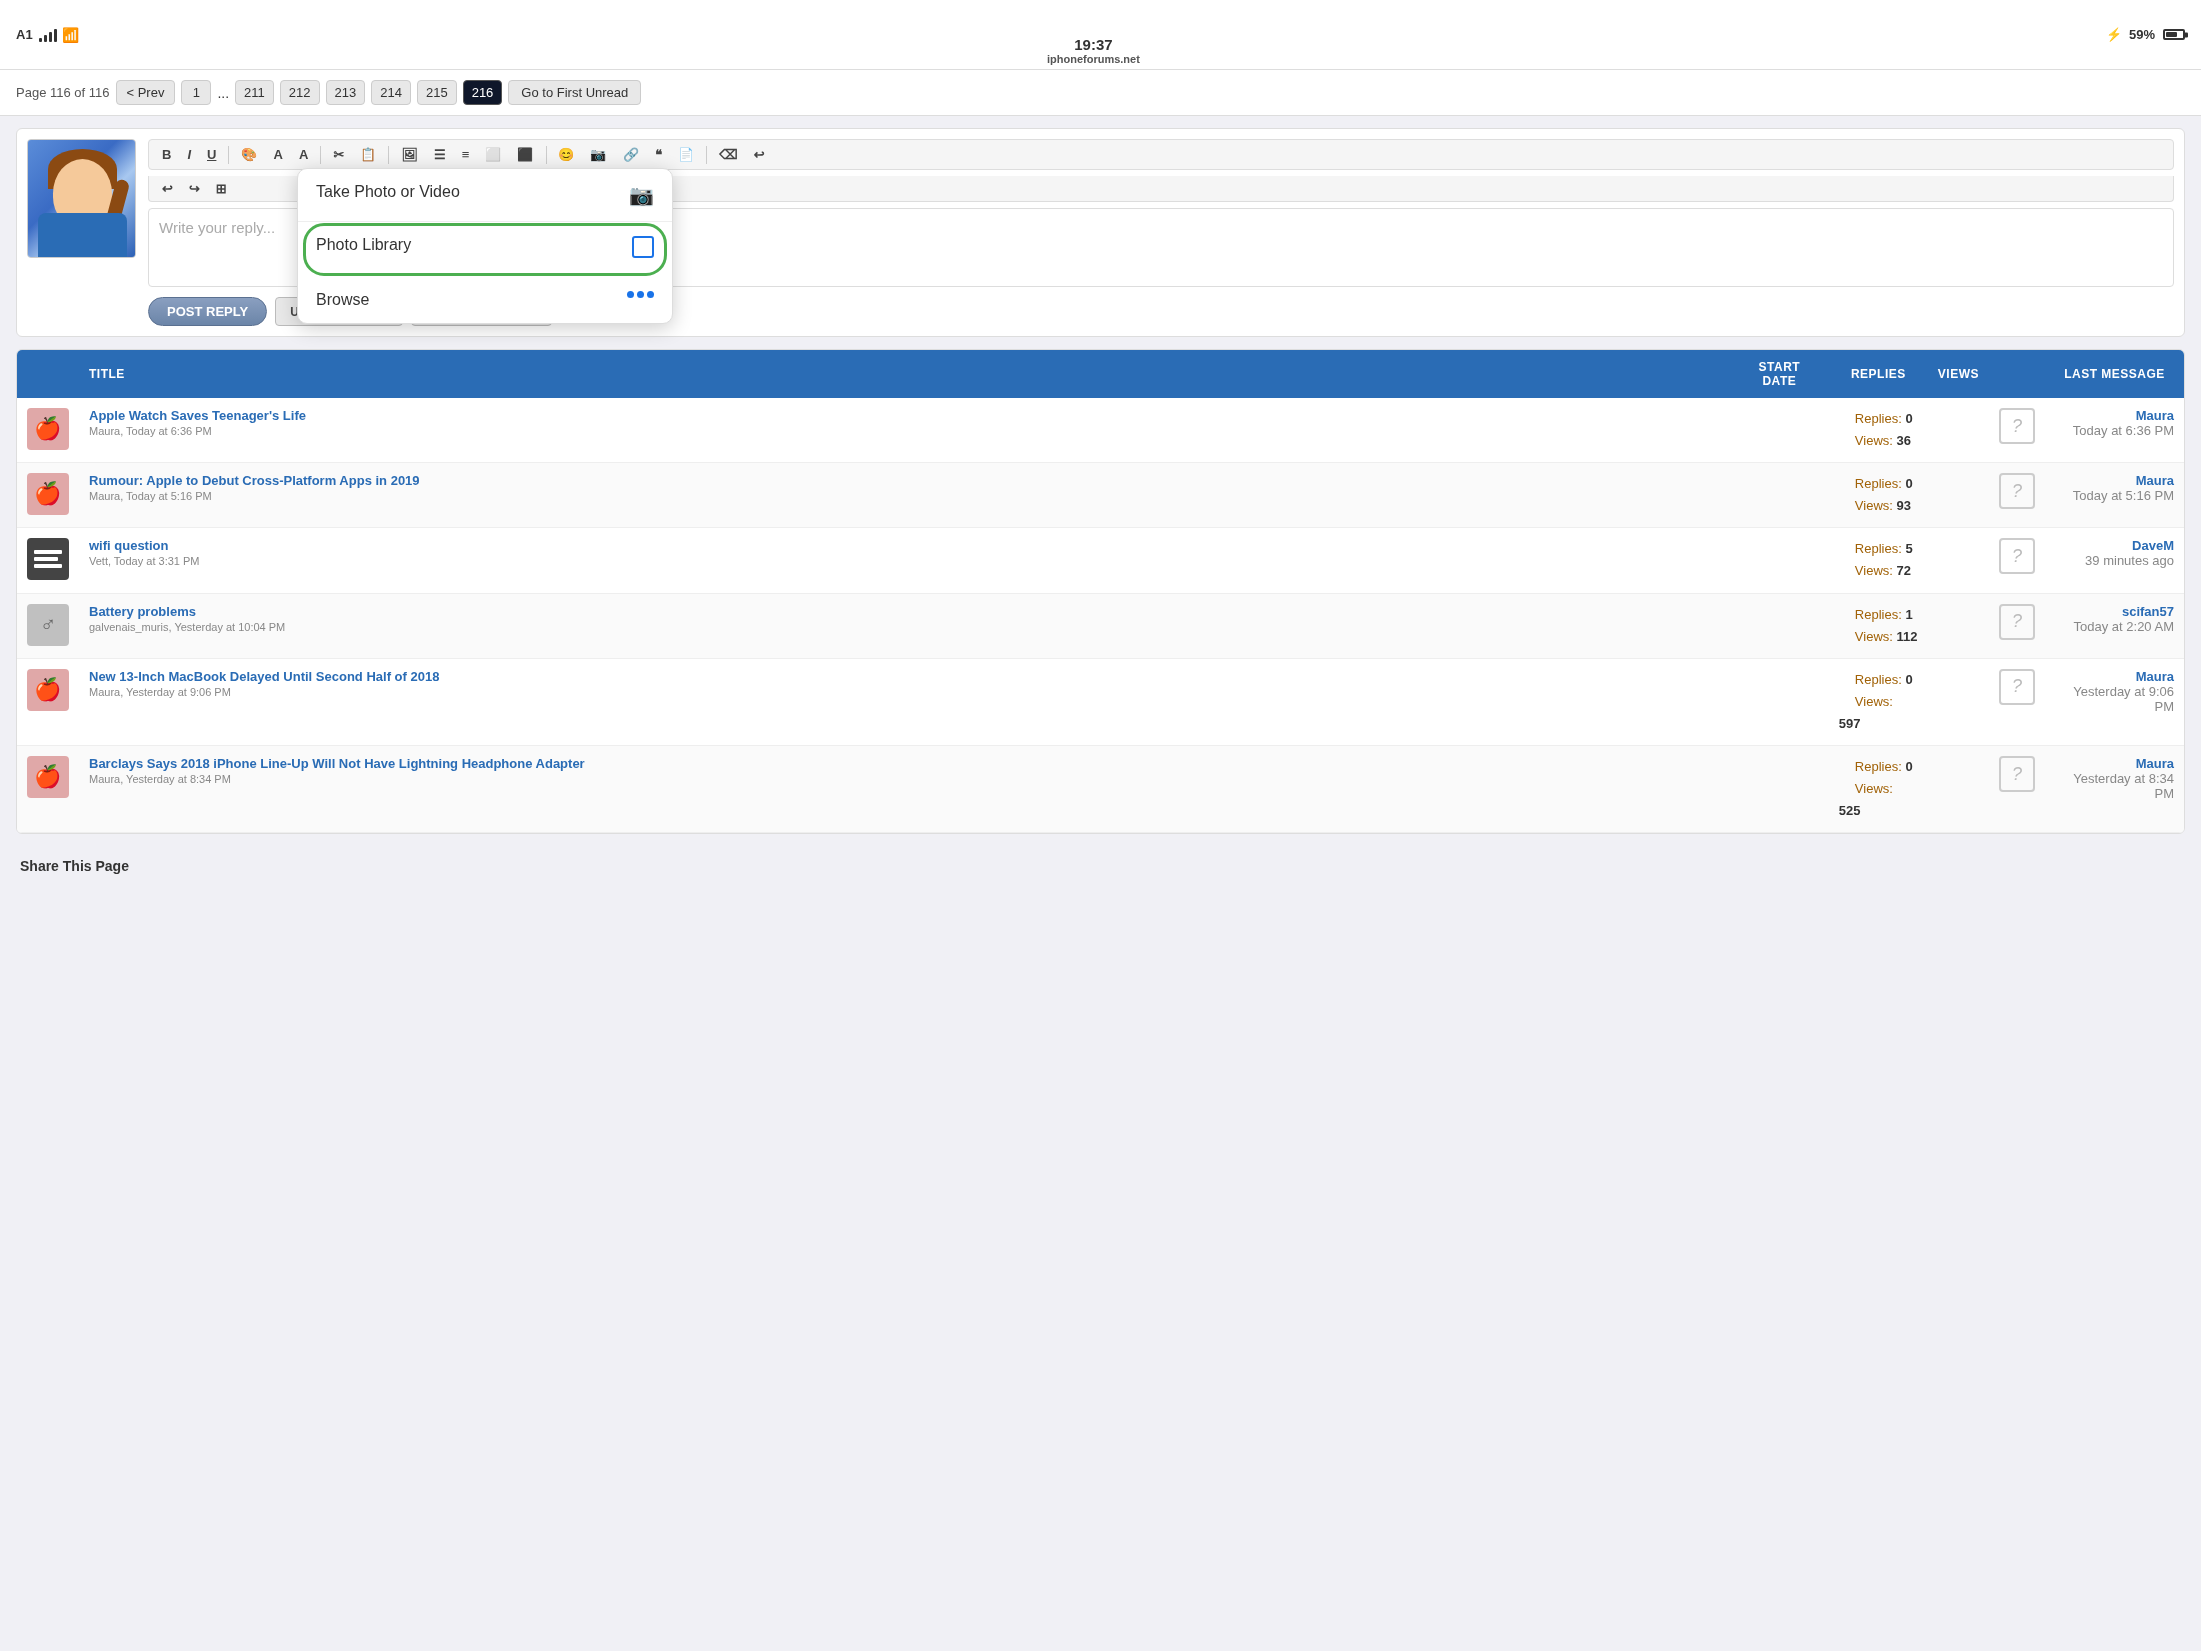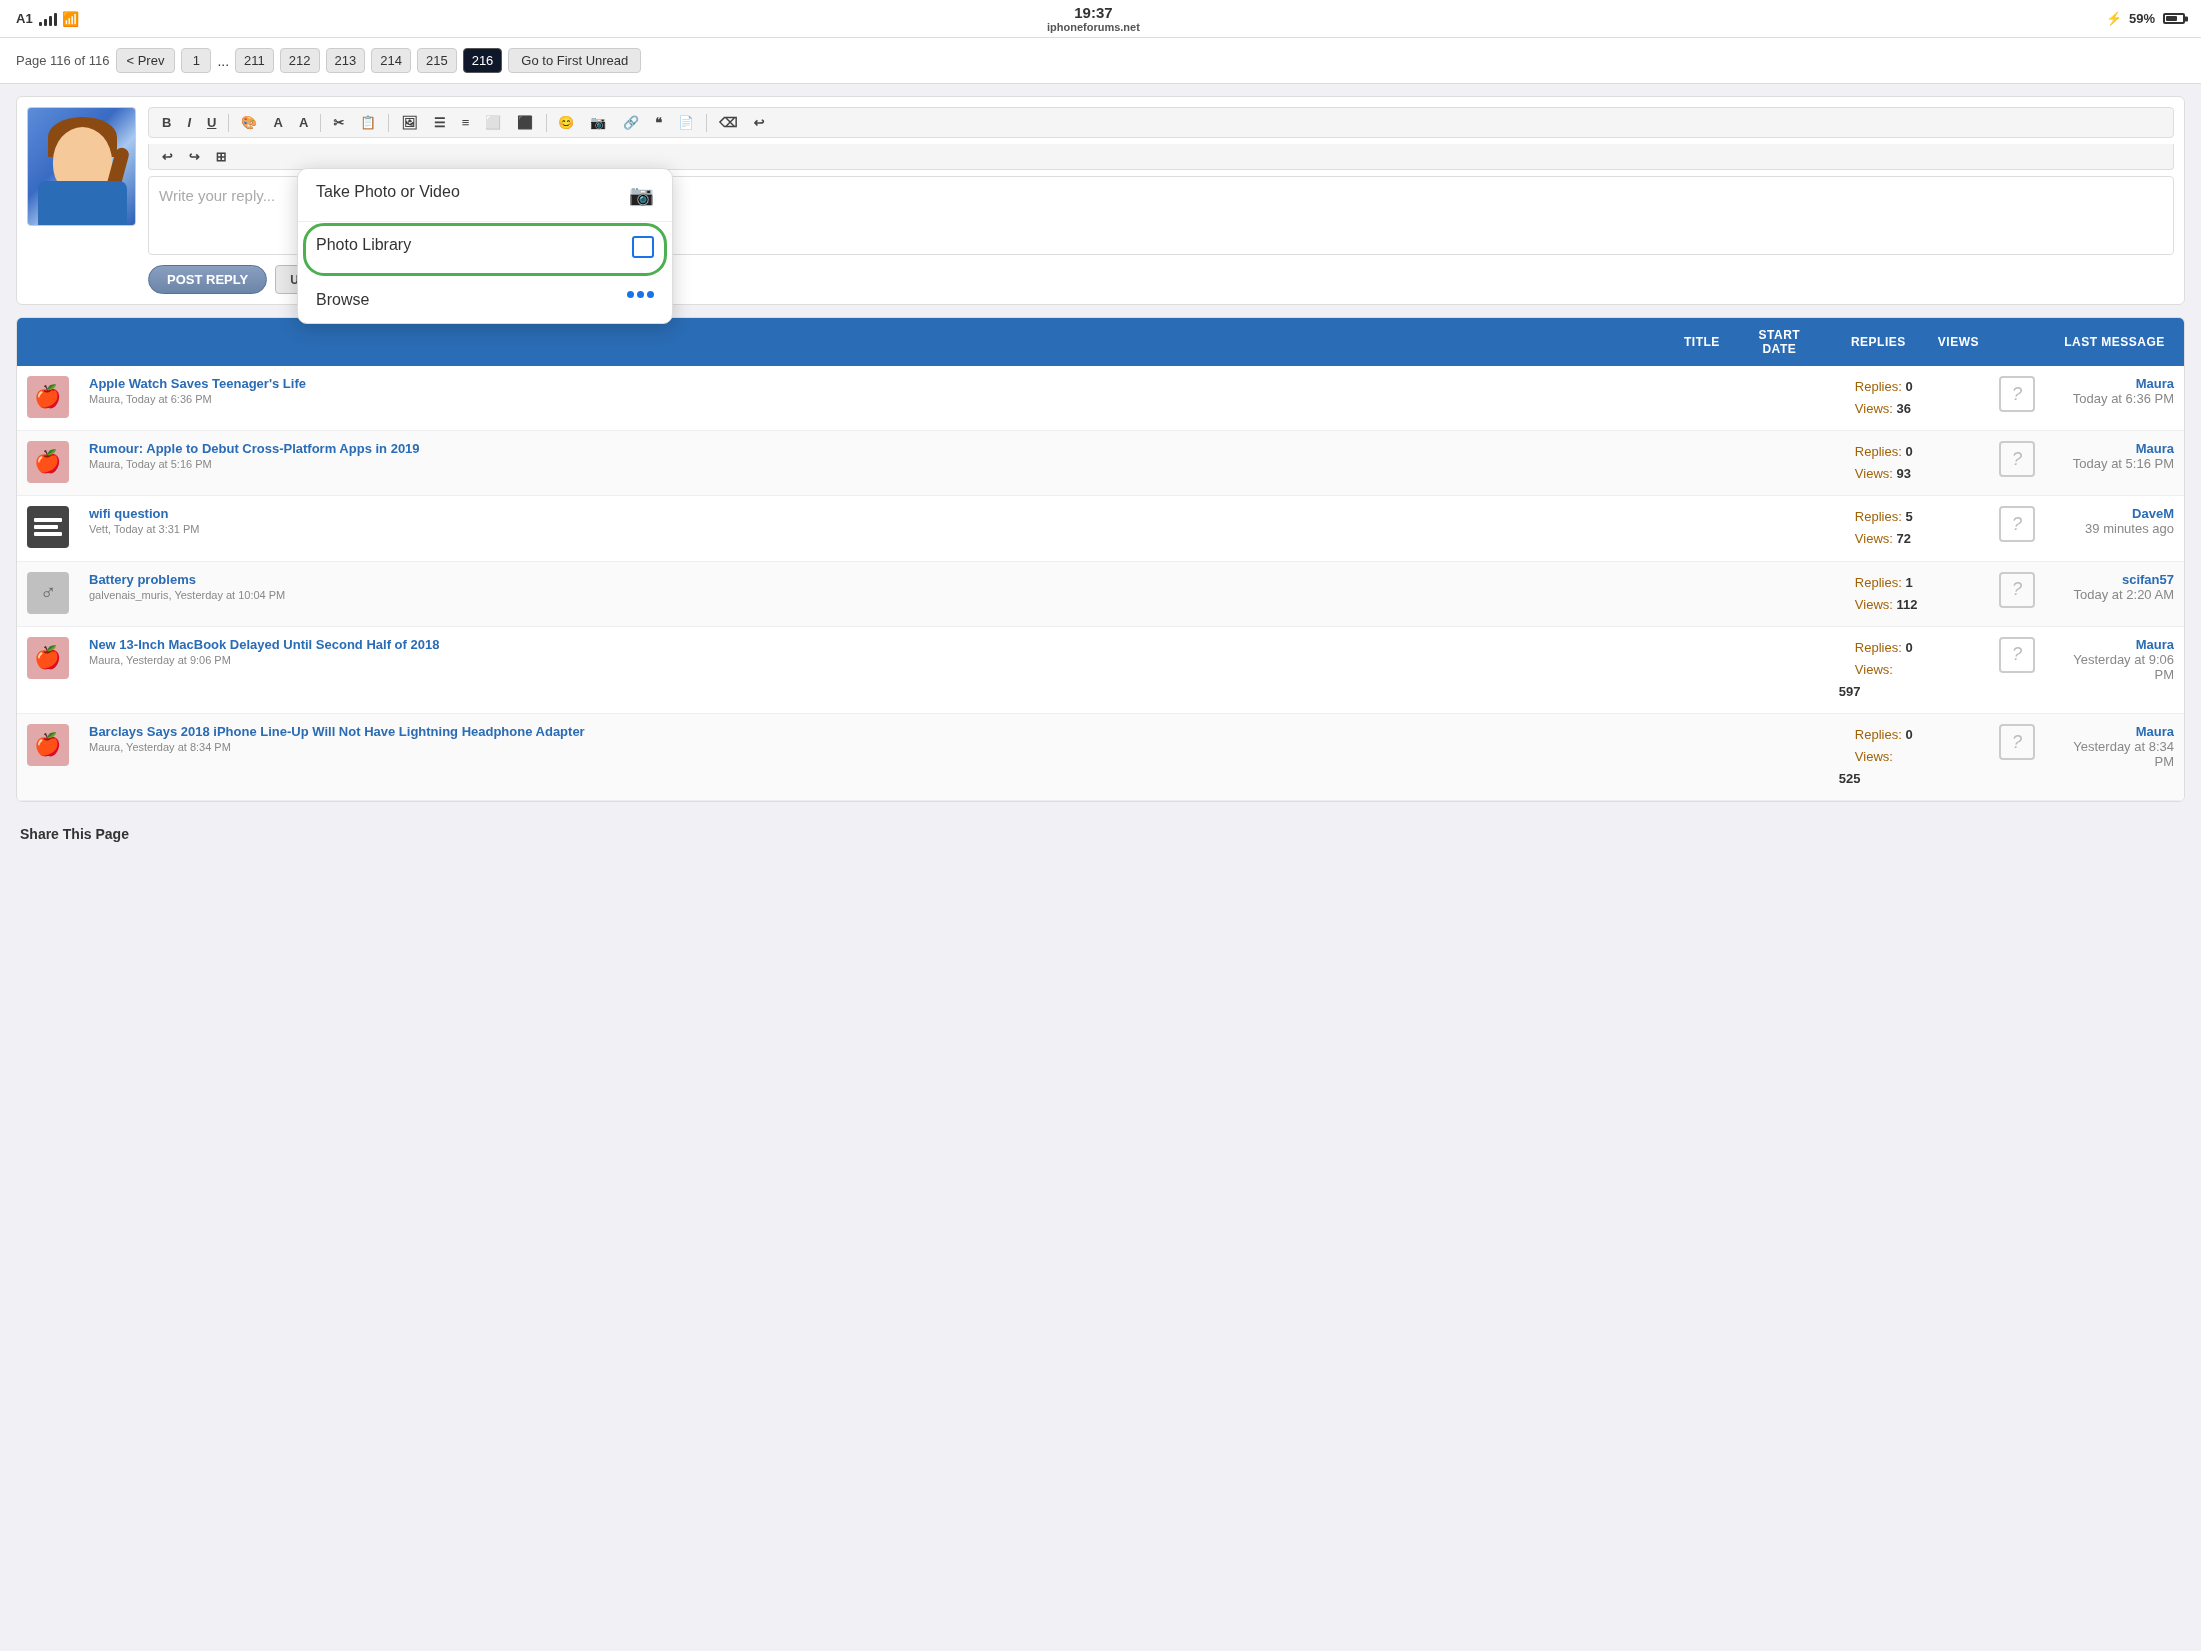--- a/index.html
+++ b/index.html
@@ -15,21 +15,21 @@
       background: white;
       display: flex;
       justify-content: space-between;
       align-items: center;
       padding: 4px 16px;
       font-size: 13px;
       font-weight: 600;
       border-bottom: 1px solid #ddd;
     }
     .status-left { display: flex; align-items: center; gap: 6px; }
-    .status-center { text-align: center; }
+    .status-center { text-align: center; margin-top: 32px; }
     .status-center .time { font-size: 15px; font-weight: bold; }
     .status-center .url { font-size: 11px; color: #555; }
     .status-right { display: flex; align-items: center; gap: 6px; font-size: 13px; }
 
     
     .pagination-bar {
       background: white;
       border-bottom: 1px solid #ddd;
       padding: 10px 16px;
       display: flex;
@@ -311,21 +311,21 @@
     }
     .discussions-table thead tr {
       background: #2a6cb5;
       color: white;
     }
     .discussions-table thead th {
       padding: 10px 10px;
       font-size: 12px;
       font-weight: 700;
       letter-spacing: 0.5px;
-      text-align: right;
+      text-align: left;
     }
     .discussions-table thead th.center { text-align: center; }
     .discussions-table tbody tr {
       border-bottom: 1px solid #eee;
     }
     .discussions-table tbody tr:nth-child(even) { background: #fafafa; }
     .discussions-table tbody td {
       padding: 10px 10px;
       vertical-align: top;
       font-size: 13px;

